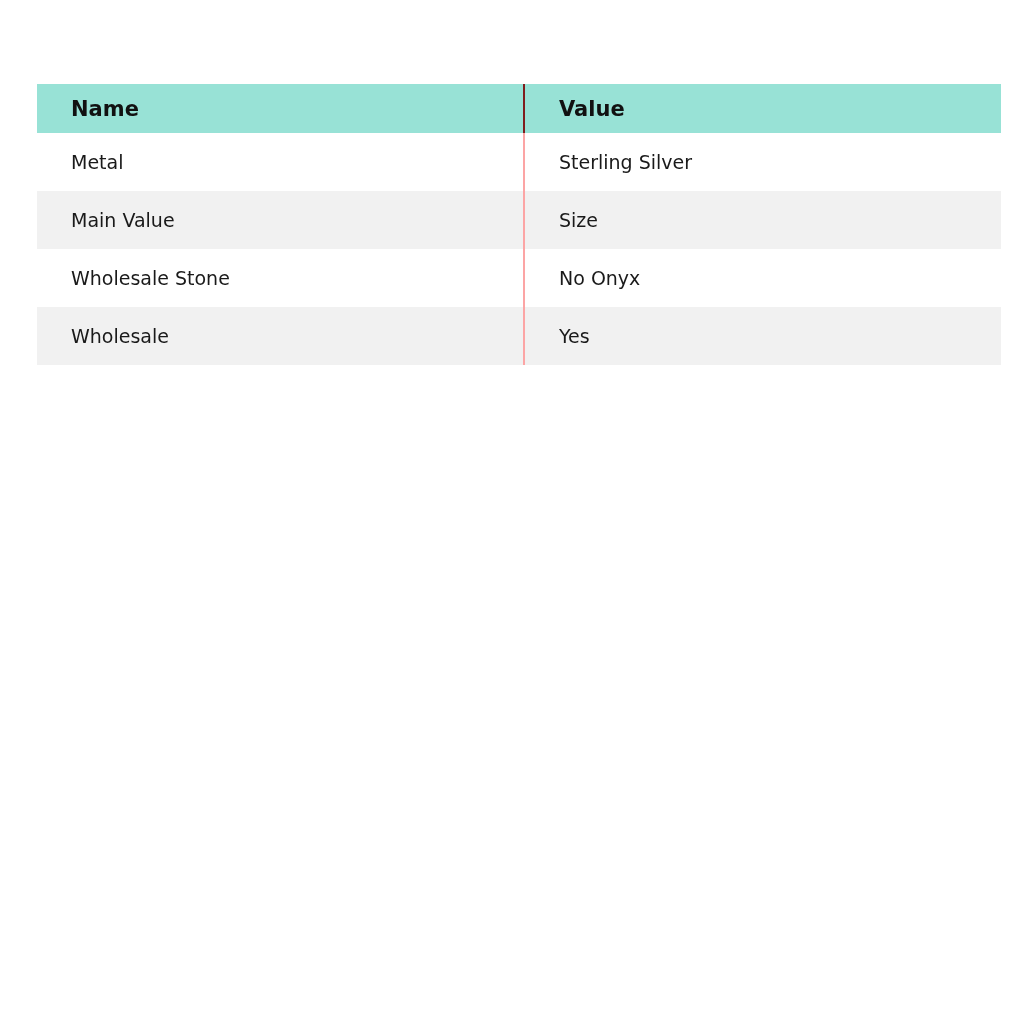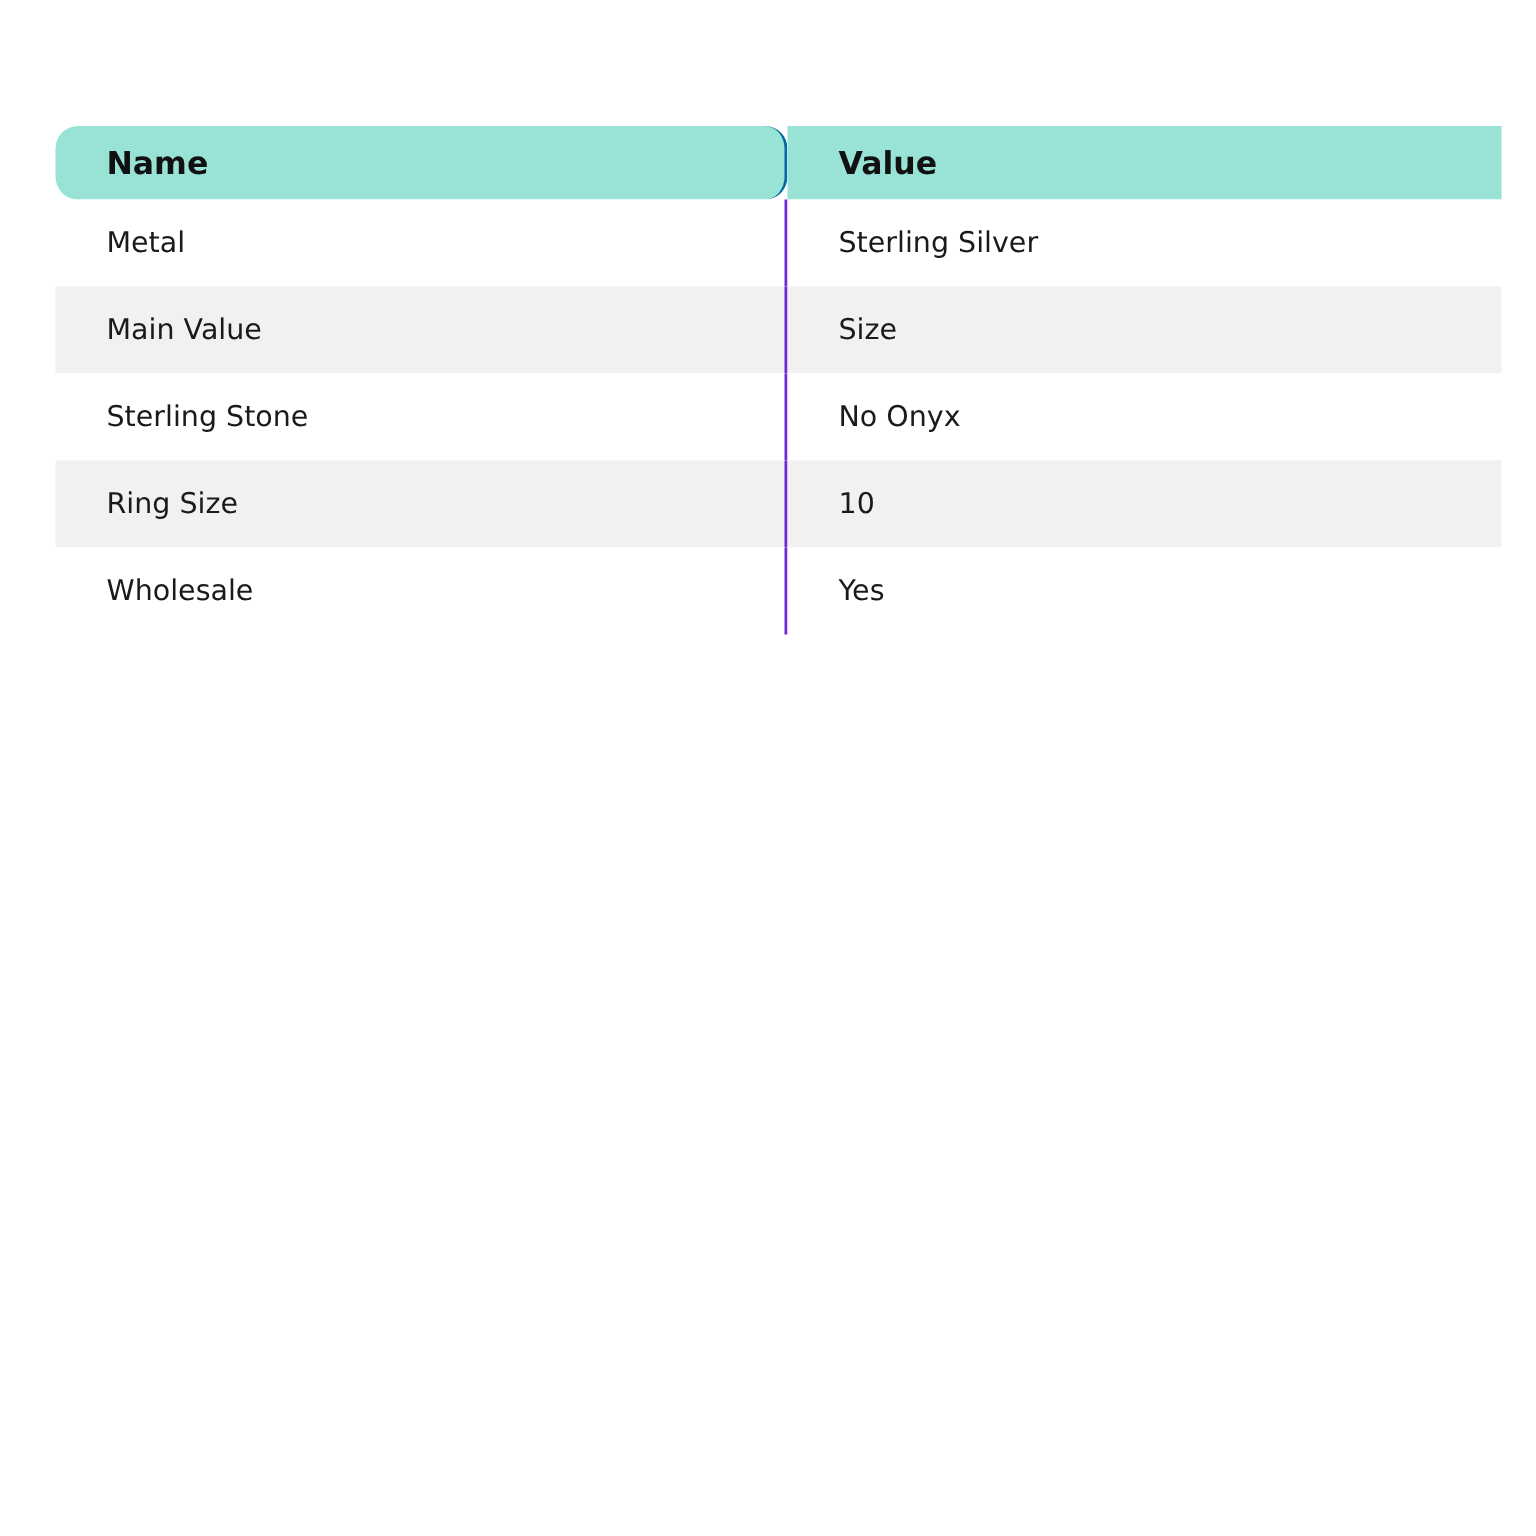--- a/index.html
+++ b/index.html
@@ -37,34 +37,33 @@
 
   table.spec-table th {
     background: var(--header-bg, #98e2d6);
     height: 49px;
     font-size: 21px;
     font-weight: 600;
     color: #111111;
   }
 
   table.spec-table th.name-col {
-    border-right: 2px solid #0369a1;
-    border-radius: 15px;
+    border-right: 2px solid #7f1d1d;
   }
 
   table.spec-table td {
     height: 58px;
     font-size: 19px;
     font-weight: 400;
     color: #1a1a1a;
     background: var(--row-bg, #ffffff);
   }
 
   table.spec-table td.name-cell {
-    border-right: 2px solid #6d28d9;
+    border-right: 2px solid #fca5a5;
   }
 
   table.spec-table tbody tr:nth-child(even) td {
     background: var(--row-alt-bg, #f1f1f1);
   }
 
   col.name-col  { width: 488px; }
   col.value-col { width: 476px; }
 </style>
 </head>
@@ -85,26 +84,22 @@
     <tbody>
         <tr>
           <td class="name-cell">Metal</td>
           <td class="value-cell">Sterling Silver</td>
         </tr>
         <tr>
           <td class="name-cell">Main Value</td>
           <td class="value-cell">Size</td>
         </tr>
         <tr>
-          <td class="name-cell">Sterling Stone</td>
+          <td class="name-cell">Wholesale Stone</td>
           <td class="value-cell">No Onyx</td>
-        </tr>
-        <tr>
-          <td class="name-cell">Ring Size</td>
-          <td class="value-cell">10</td>
         </tr>
         <tr>
           <td class="name-cell">Wholesale</td>
           <td class="value-cell">Yes</td>
         </tr>
       </tbody>
   </table>
 </div>
 
 </body></html>

